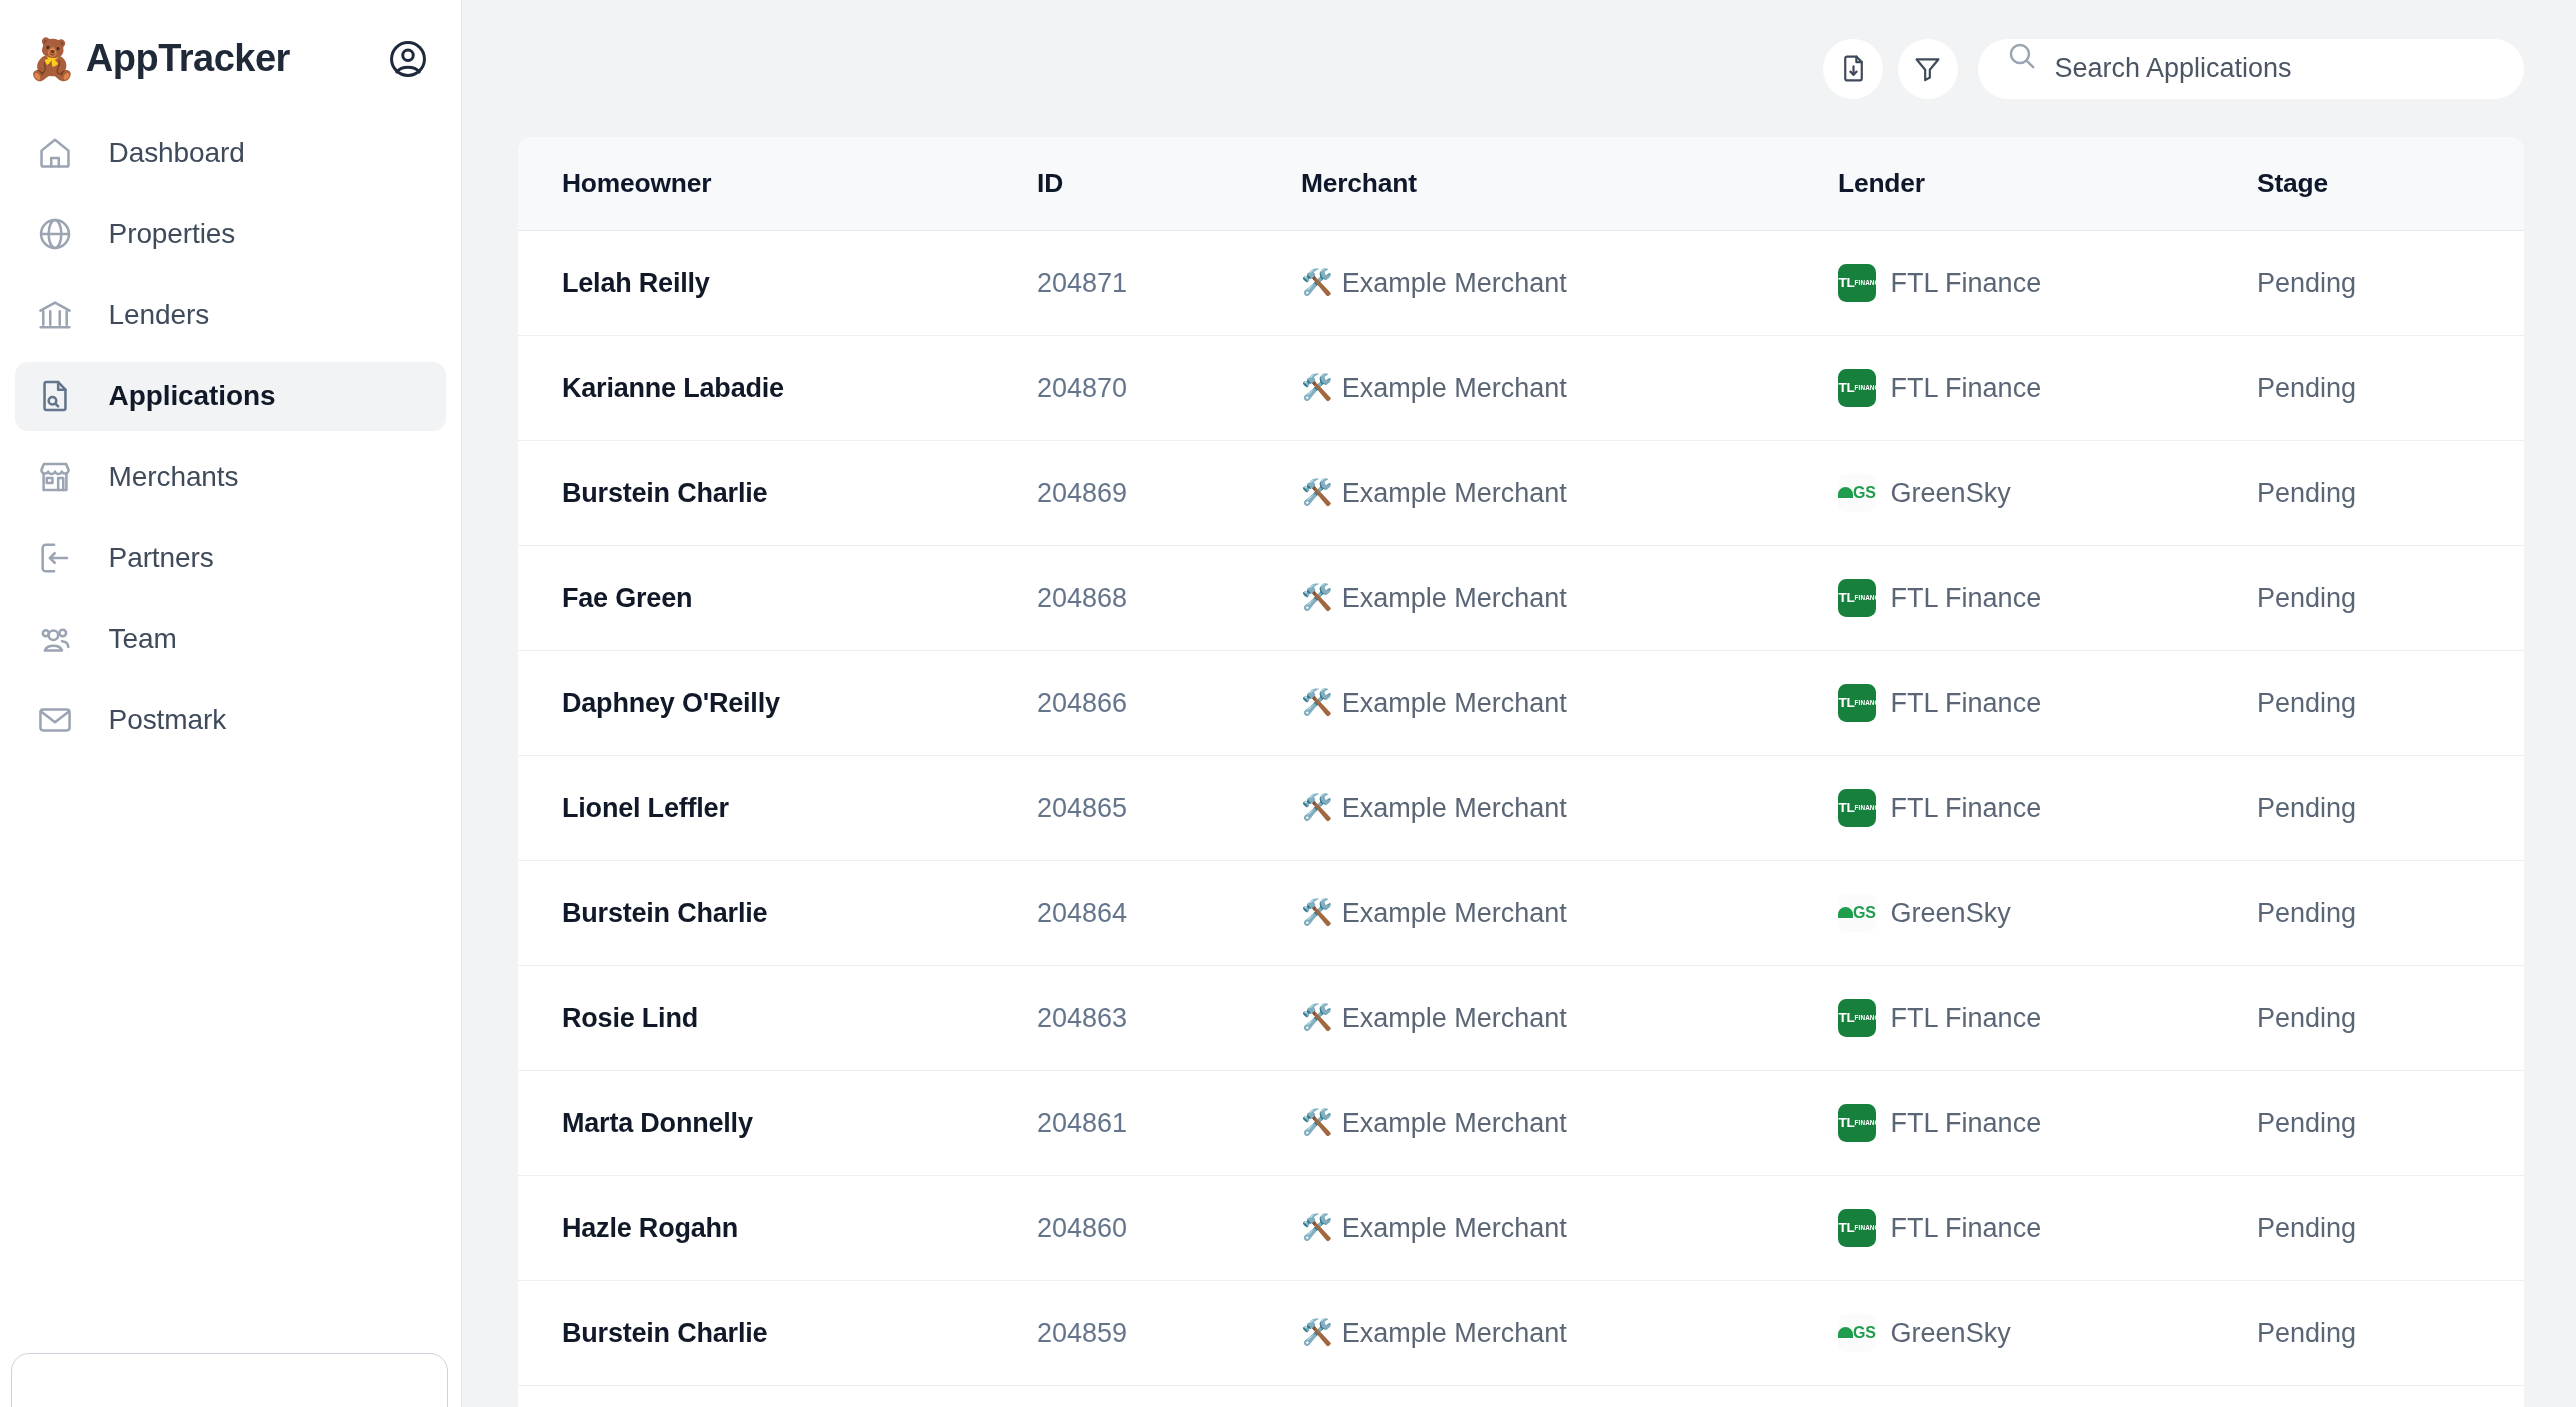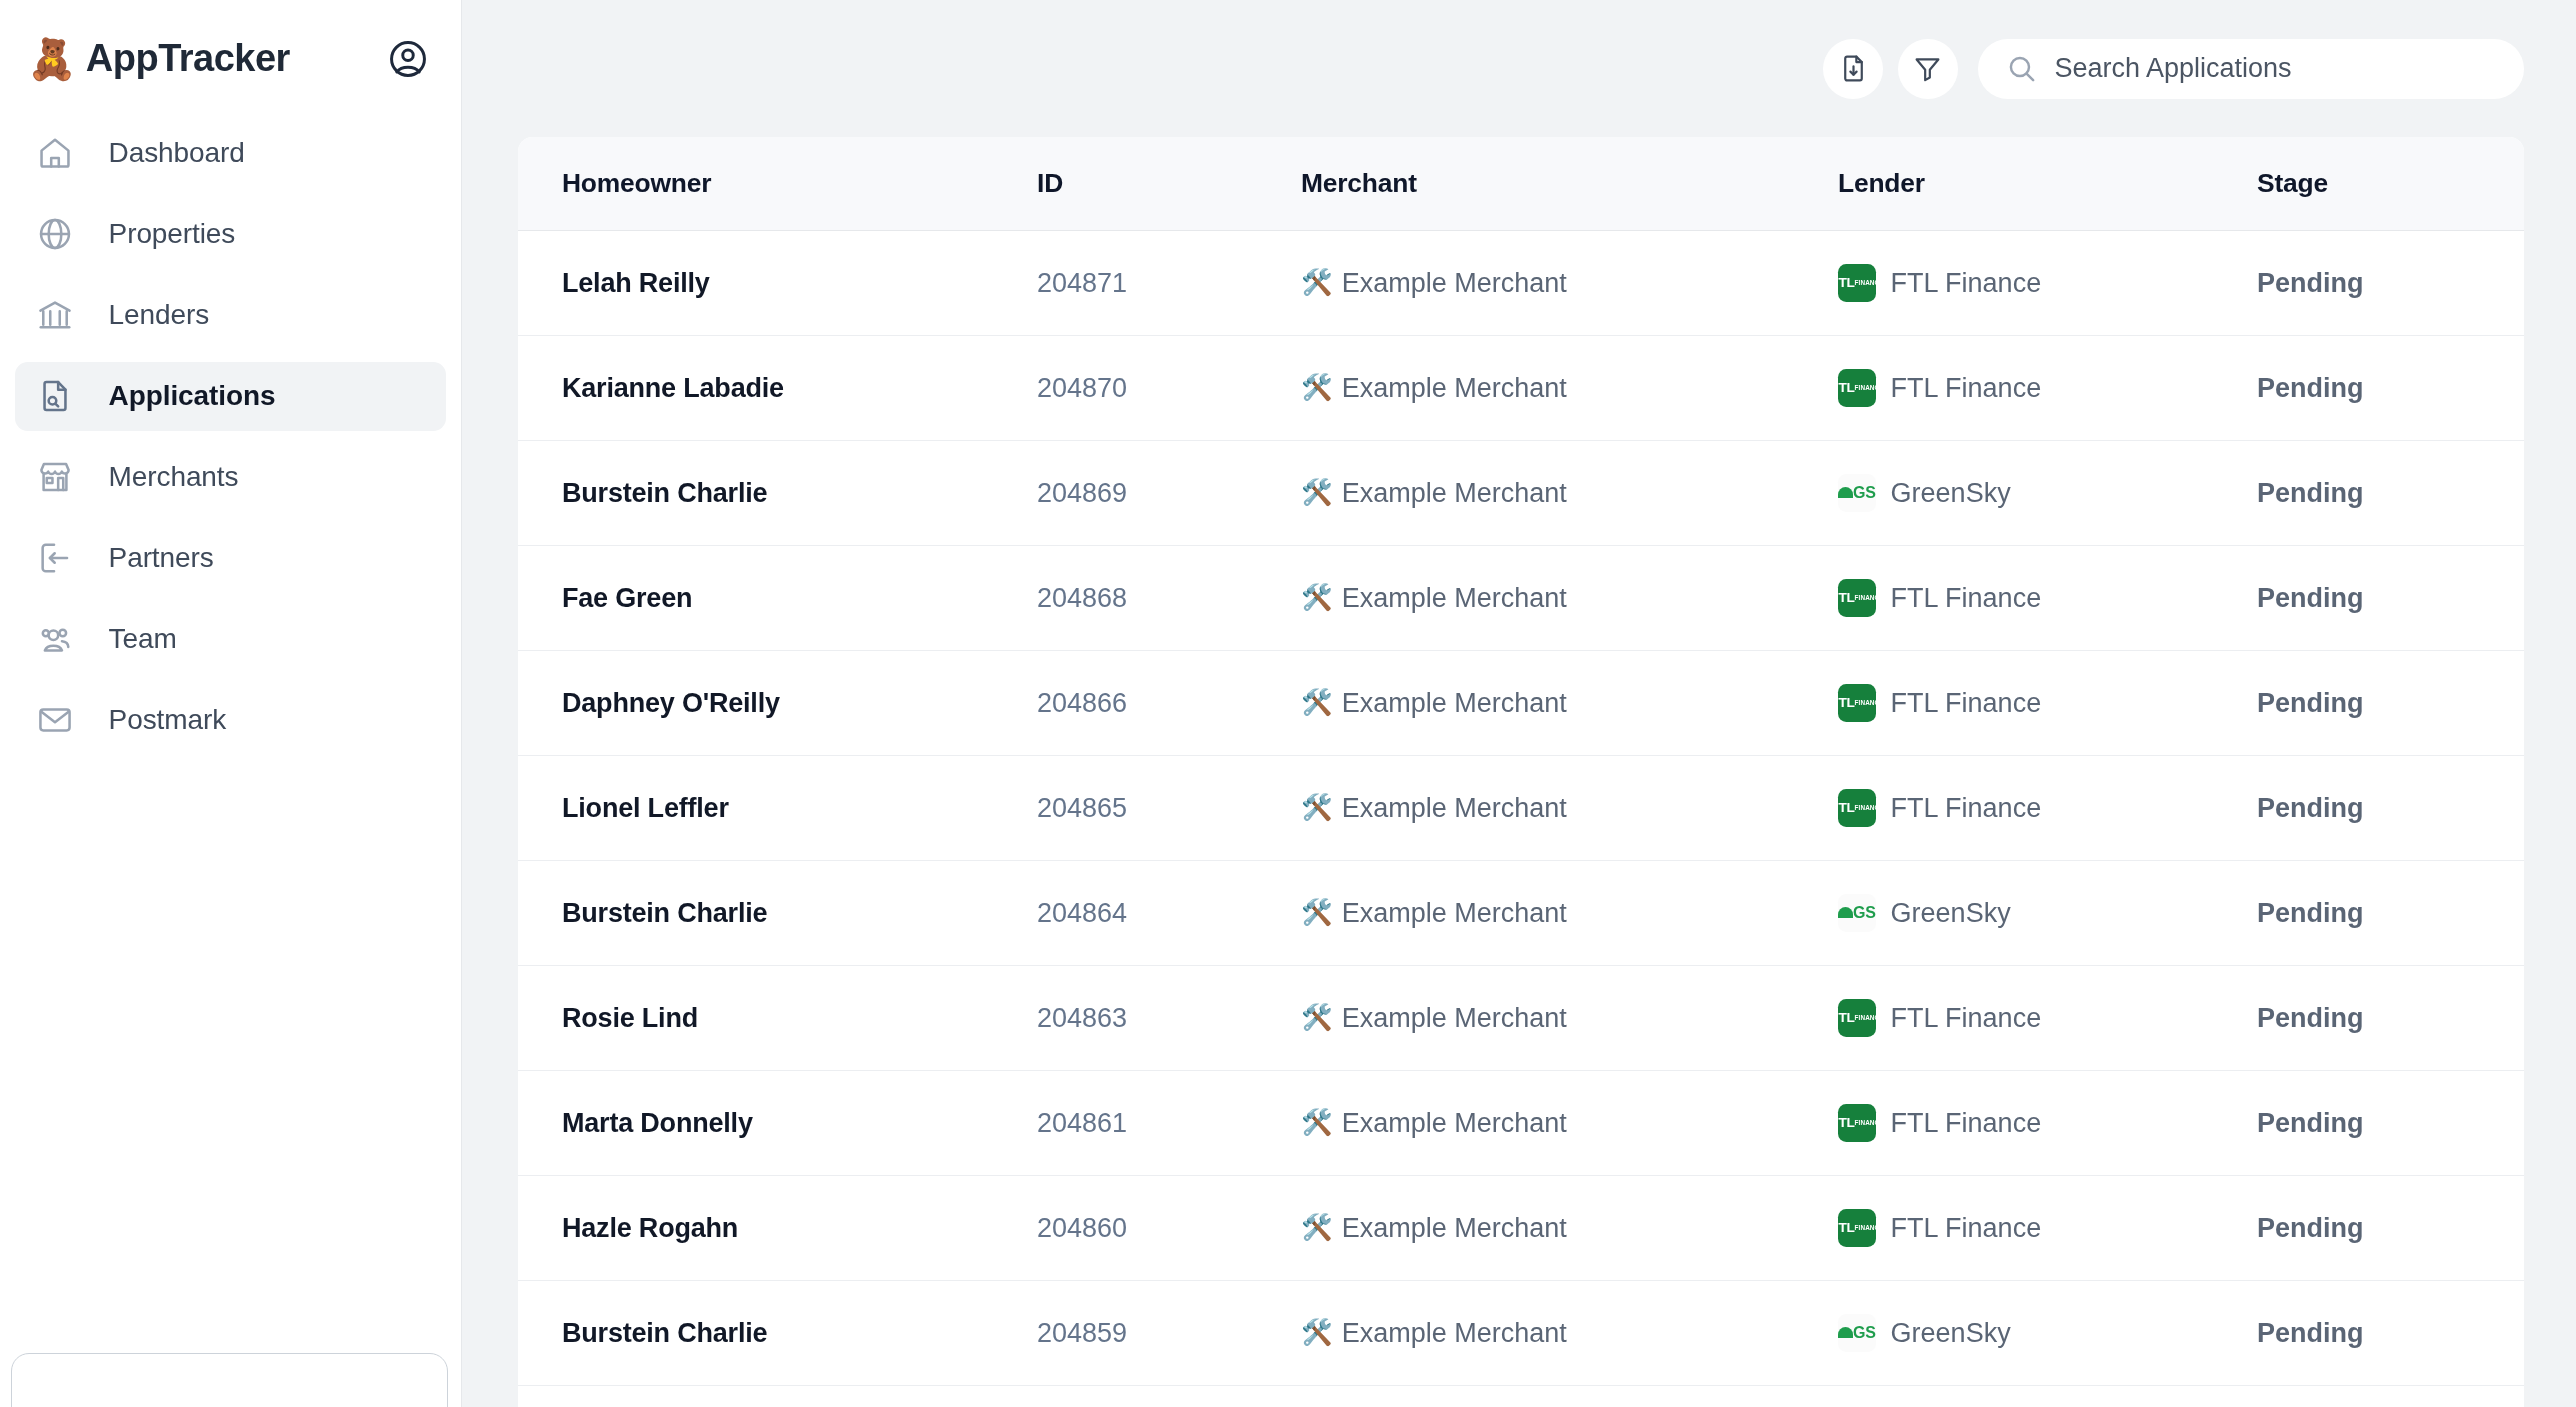--- a/index.html
+++ b/index.html
@@ -115,21 +115,20 @@
     cursor: pointer;
     flex: 0 0 60px;
   }
   .icon-btn svg { width: 31px; height: 31px; display: block; }
   .search-box {
     height: 60px;
     width: 546px;
     background: #ffffff;
     border-radius: 34px;
     display: flex;
-    align-items: center;
     padding: 0 27px;
     margin-left: 5.5px;
     cursor: text;
   }
   .search-icon {
     width: 33px; height: 33px;
     flex: 0 0 33px;
     color: #9aa4b2;
     margin-right: 16.4px;
     display: flex; align-items: center; justify-content: center;
@@ -173,21 +172,21 @@
   th.c-stg,  td.c-stg  { width: 268px; }
   tbody td {
     padding: 33px 0;
     border-bottom: 1.8px solid #eceef1;
     font-size: 27px;
     vertical-align: middle;
   }
   tbody tr:last-child td { border-bottom: 1.8px solid #eceef1; }
   .cell-home { font-weight: 700; color: #111827; letter-spacing: -0.2px; }
   .cell-id { color: #64748b; }
-  .cell-stage { color: #5a6575; font-weight: bold; }
+  .cell-stage { color: #5a6575; }
   .cell-inline { display: flex; align-items: center; }
   .merch-icon { font-size: 25.5px; margin-right: 9px; line-height: 1; }
   .merch-name { color: #5a6575; }
   .lender-name { color: #5a6575; margin-left: 14.6px; }
 
   
   .logo {
     width: 38px; height: 38px;
     flex: 0 0 38px;
     border-radius: 8.2px;

